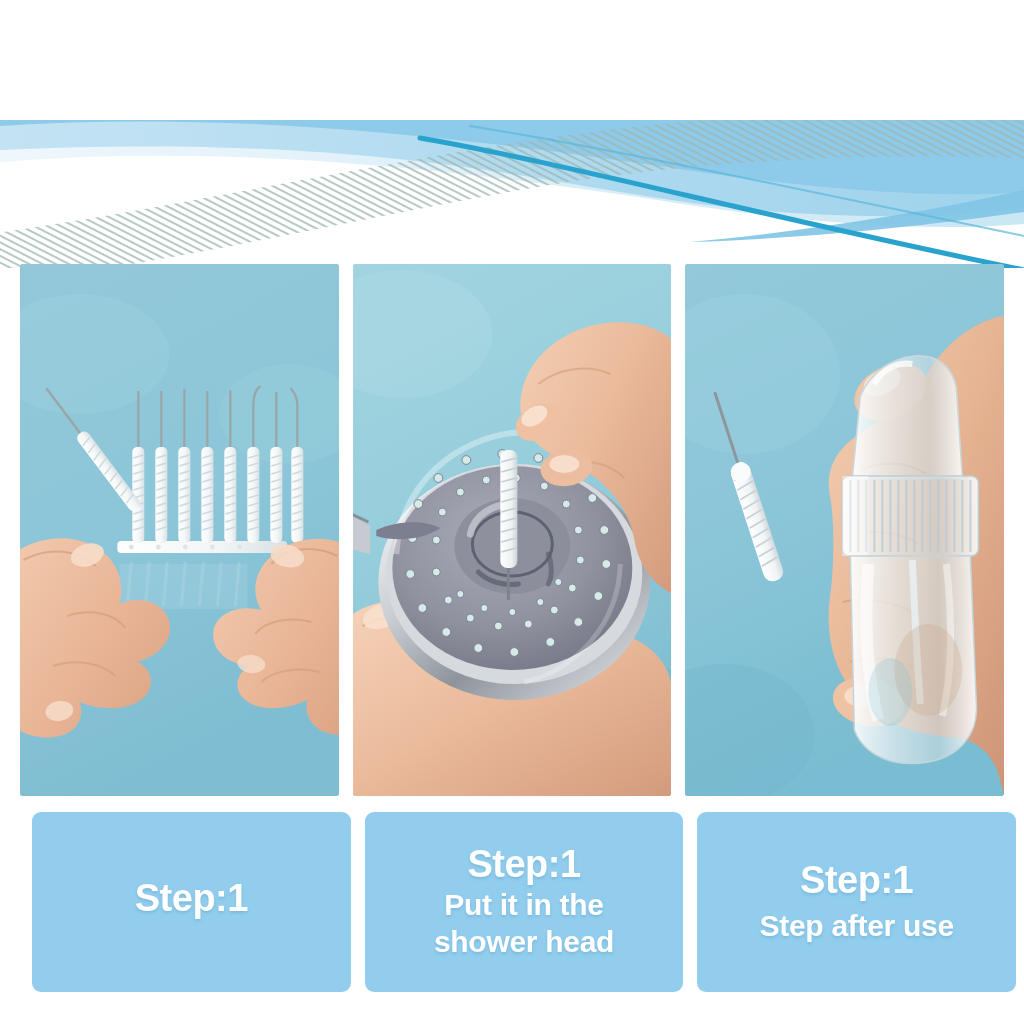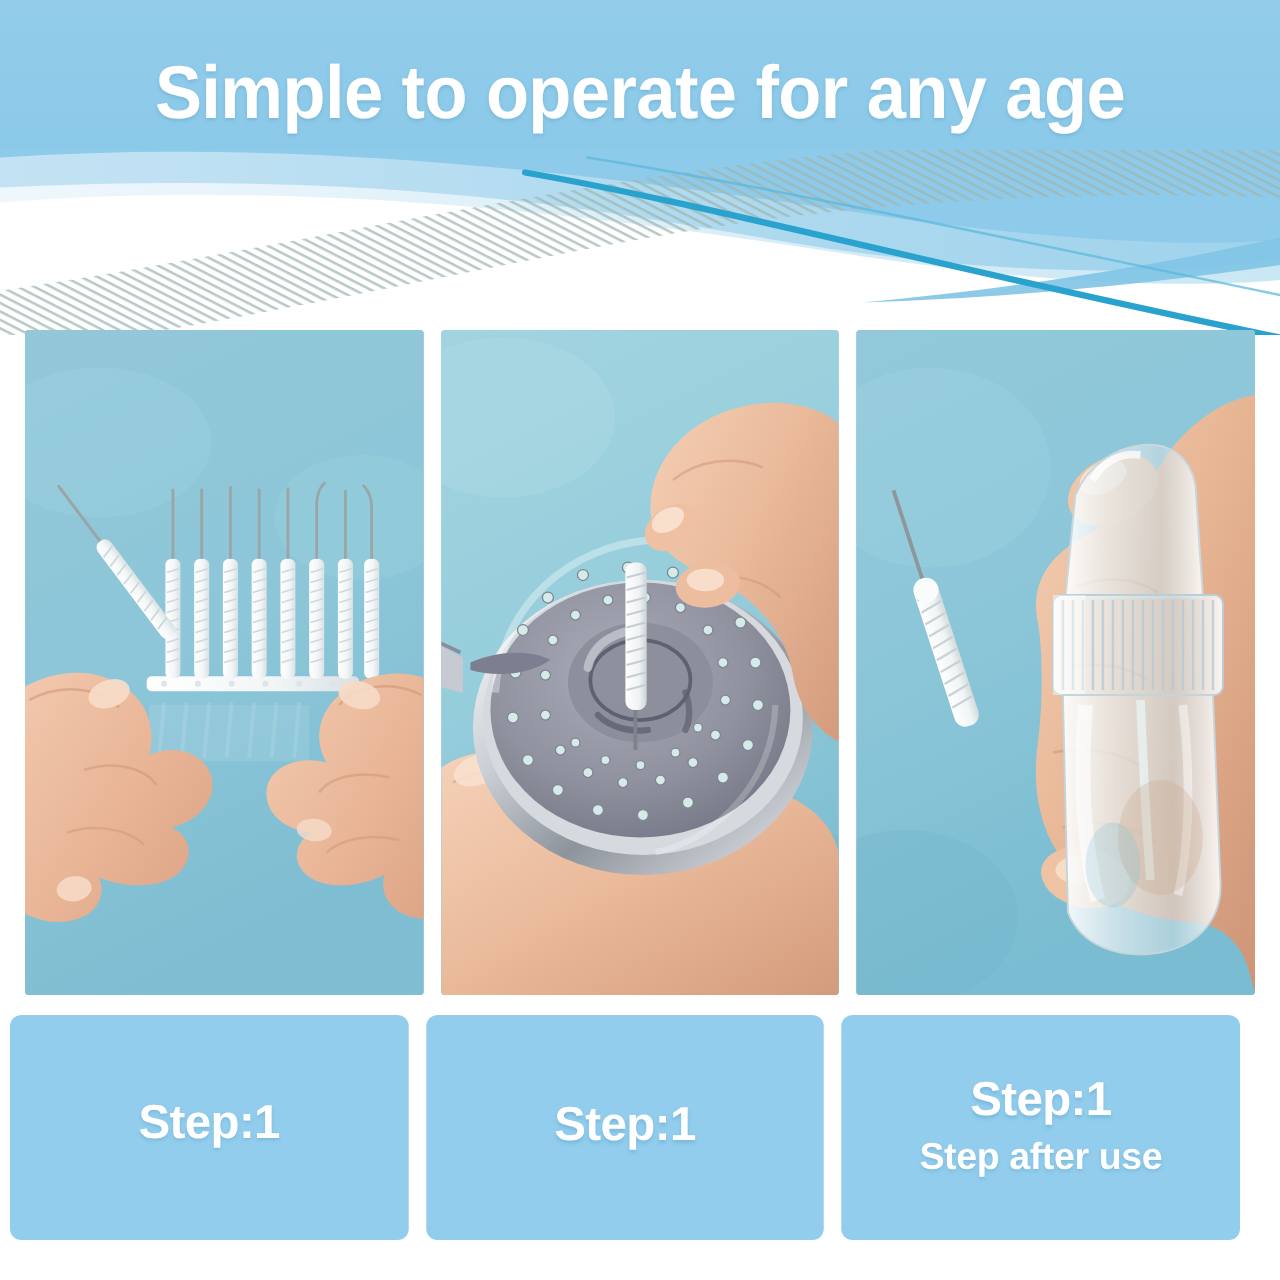--- a/index.html
+++ b/index.html
@@ -76,21 +76,21 @@
   }
   .panel .photo {
     position: absolute;
     inset: 0;
   }
   .panel svg { display: block; width: 100%; height: 100%; }
 
   
   .captions {
     position: absolute;
-    left: 8px;
+    left: 32px;
     top: 812px;
     width: 984px;
     height: 180px;
     display: flex;
     gap: 14px;
   }
   .caption {
     flex: 1 1 0;
     background: #92CDED;
     border-radius: 9px;
@@ -119,23 +119,20 @@
     text-shadow: 0 2px 3px rgba(80,150,190,0.35);
     max-width: 270px;
   }
   .caption.two-line .step { margin-bottom: 2px; }
 </style>
 </head>
 <body>
 
 <div class="page">
 
-  <div class="header">
-    <div class="header-title">Simple to operate for any age</div>
-  </div>
 
   <div class="wave-band">
     <svg width="1024" height="148" viewBox="0 0 1024 148" xmlns="http://www.w3.org/2000/svg">
       <defs>
         <linearGradient id="gTop" x1="0" y1="0" x2="0" y2="1">
           <stop offset="0" stop-color="#8ECAE9"></stop>
           <stop offset="1" stop-color="#8ECAE9"></stop>
         </linearGradient>
         <linearGradient id="gSoft" x1="0" y1="0" x2="1" y2="0">
           <stop offset="0" stop-color="#CFE8F5"></stop>
@@ -647,20 +644,21 @@
     </div>
 
   </div>
 
   <div class="captions">
     <div class="caption">
       <div class="step">Step:1</div>
     </div>
     <div class="caption two-line">
       <div class="step">Step:1</div>
+      <div class="desc">Put it in the shower head</div>
     </div>
     <div class="caption">
       <div class="step">Step:1</div>
       <div class="desc">Step after use</div>
     </div>
   </div>
 
 </div>
 
 </body></html>

